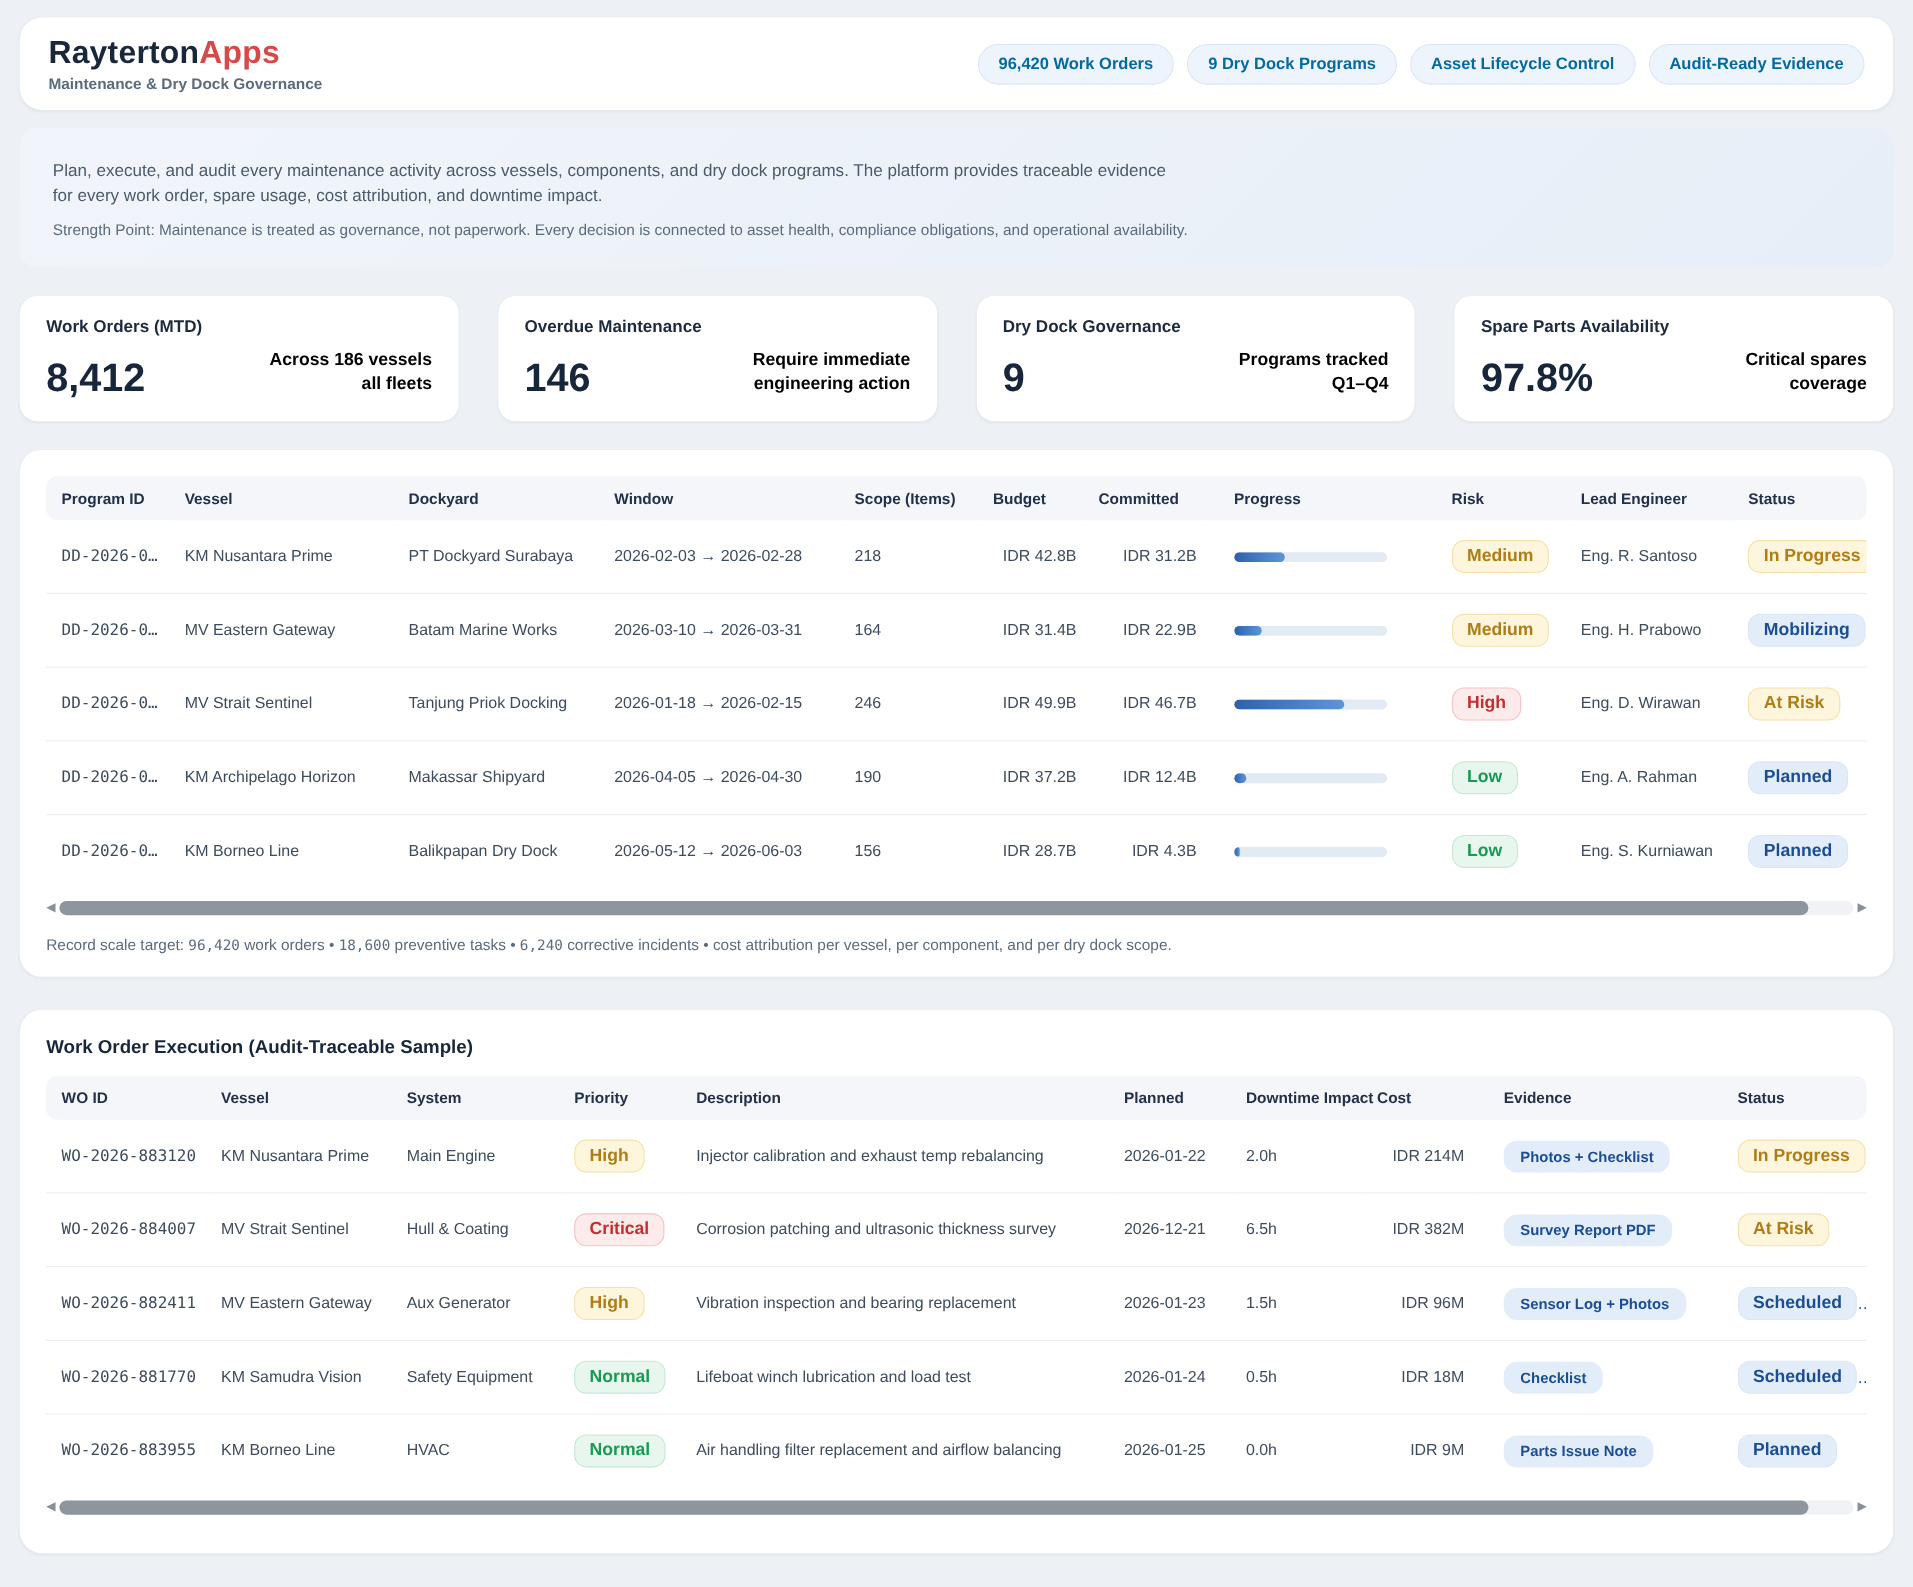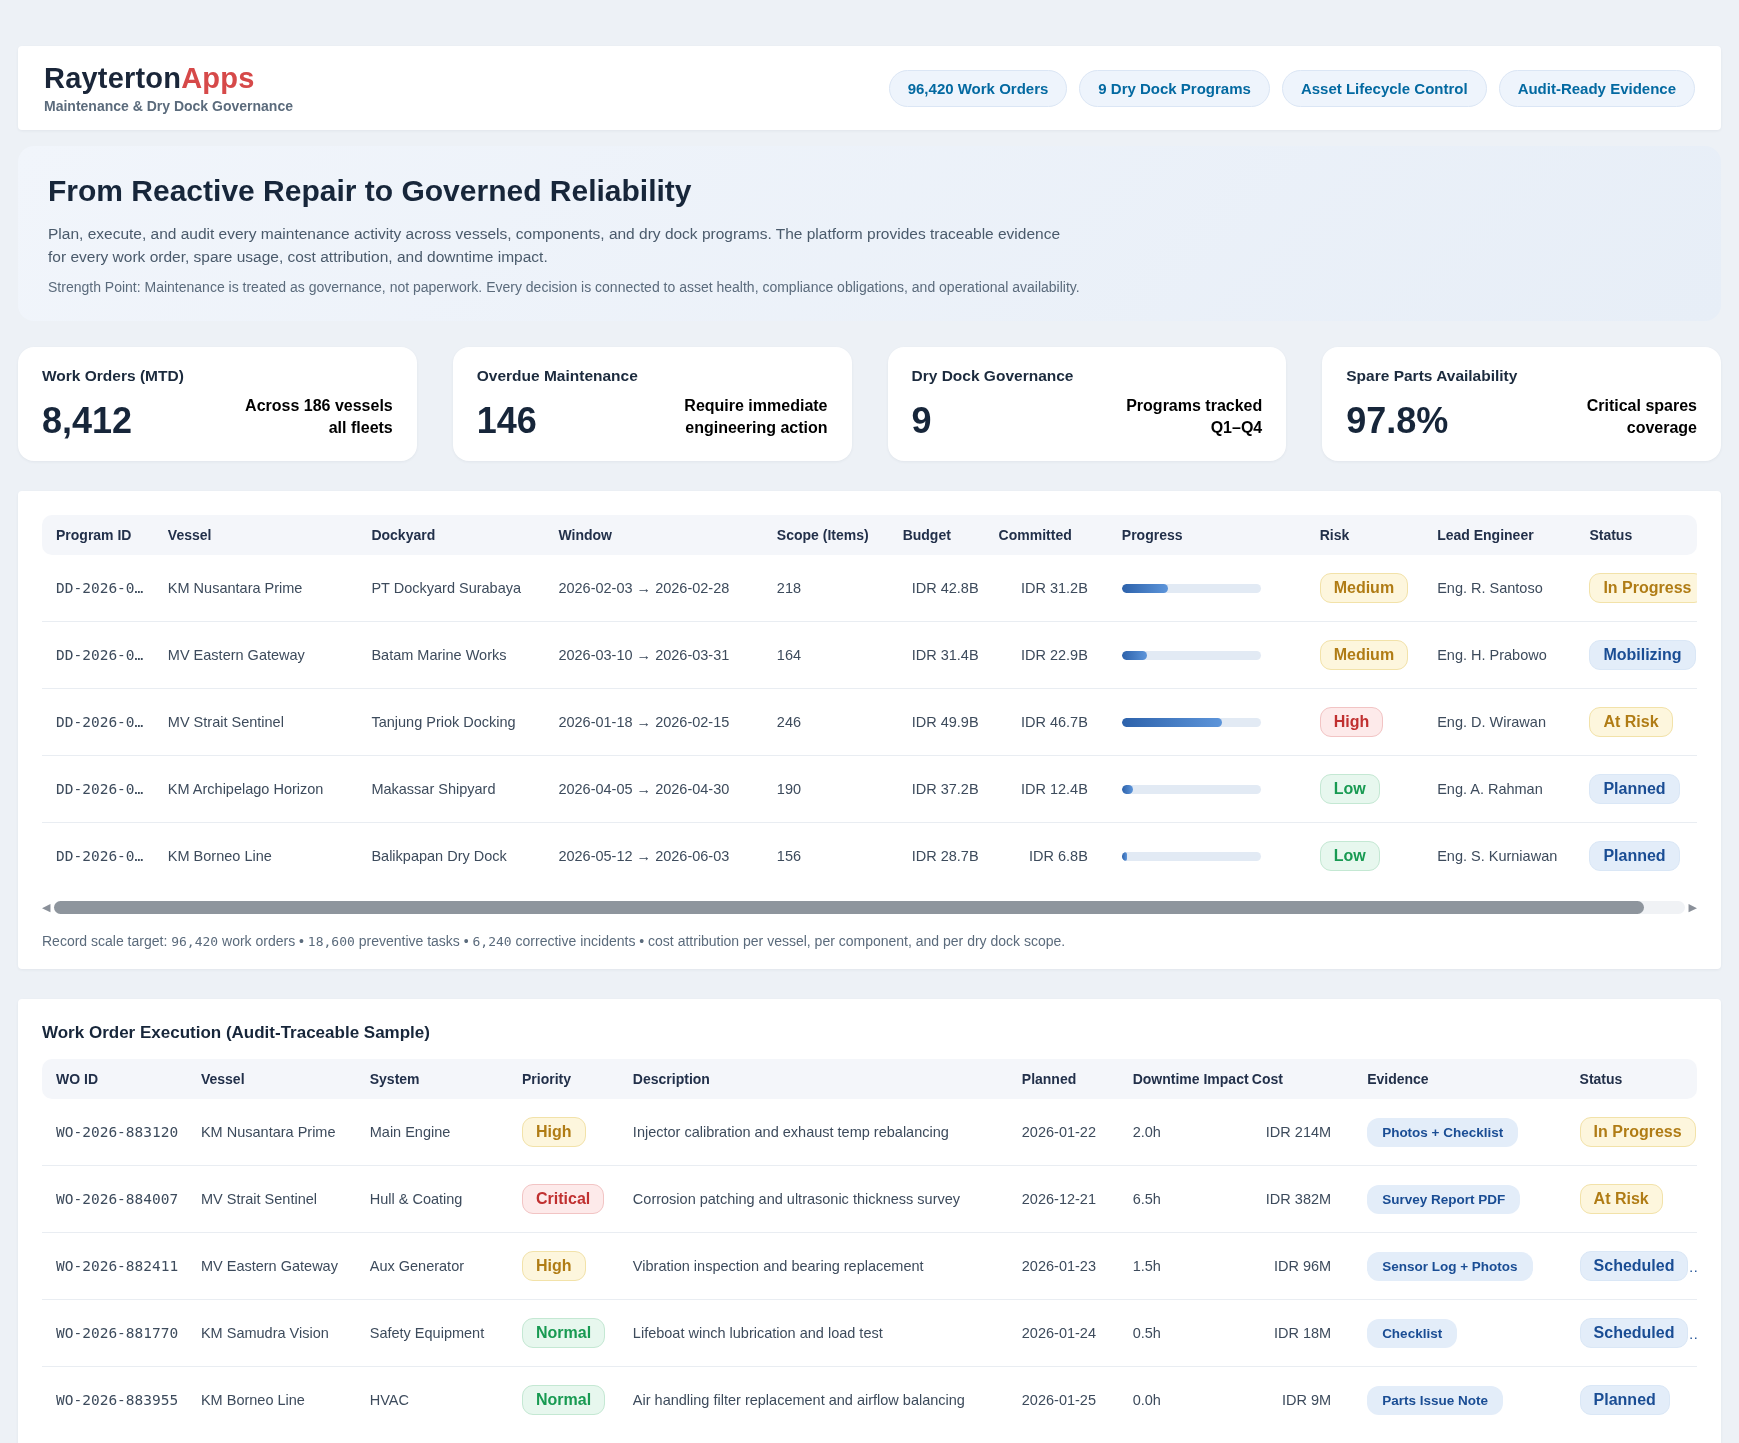--- a/index.html
+++ b/index.html
@@ -4,21 +4,21 @@
 <style>
   * { margin:0; padding:0; box-sizing:border-box; }
   html,body { background:#edf1f6; }
   body {
     width:1739px; min-height:1443px;
     font-family:"Liberation Sans", sans-serif;
     color:#1f2d3d;
     padding:16px 18px 0 18px;
     position:relative;
   }
-  .card { background:#ffffff; border-radius:4px; box-shadow:0 1px 3px rgba(30,45,70,.06);margin-top:30px; }
+  .card { background:#ffffff; border-radius:20px; box-shadow:0 1px 3px rgba(30,45,70,.06); }
 
   
   .topbar { display:flex; align-items:center; justify-content:space-between; padding:16px 26px; margin-bottom:16px; }
   .brand-line { font-size:29px; font-weight:bold; letter-spacing:.2px; color:#1a2639; }
   .brand-accent { color:#d64949; }
   .brand-sub { font-size:14px; font-weight:bold; color:#5b6b7c; margin-top:3px; }
   .pill-row { display:flex; gap:12px; }
   .pill {
     background:#eef4fc; border:1px solid #dbe6f5; color:#0369a1;
     font-size:15px; font-weight:bold; padding:9px 18px; border-radius:20px; white-space:nowrap;
@@ -99,21 +99,20 @@
   </div>
   <div class="pill-row">
     <span class="pill">96,420 Work Orders</span>
     <span class="pill">9 Dry Dock Programs</span>
     <span class="pill">Asset Lifecycle Control</span>
     <span class="pill">Audit-Ready Evidence</span>
   </div>
 </header>
 
 <section class="hero">
-  <h1>From Reactive Repair to Governed Reliability</h1>
   <p class="desc">Plan, execute, and audit every maintenance activity across vessels, components, and dry dock programs. The platform provides traceable evidence for every work order, spare usage, cost attribution, and downtime impact.</p>
   <p class="strength">Strength Point: Maintenance is treated as governance, not paperwork. Every decision is connected to asset health, compliance obligations, and operational availability.</p>
 </section>
 
 <section class="kpi-row">
   <div class="kpi-card">
     <div class="kpi-title">Work Orders (MTD)</div>
     <div class="kpi-bottom">
       <div class="kpi-value">8,412</div>
       <div class="kpi-caption">Across 186 vessels all fleets</div>
@@ -241,21 +240,21 @@
         <td>Eng. A. Rahman</td>
         <td><span class="badge blue">Planned</span></td>
       </tr>
       <tr>
         <td class="mono">DD-2026-041</td>
         <td>KM Borneo Line</td>
         <td>Balikpapan Dry Dock</td>
         <td>2026-05-12 → 2026-06-03</td>
         <td>156</td>
         <td class="num-right">IDR 28.7B</td>
-        <td class="num-right">IDR 6.8B</td>
+        <td class="num-right">IDR 4.3B</td>
         <td style="padding-left:24px">
             <div class="progress-track">
               <div class="progress-fill" style="width: 4%;"></div>
             </div>
           </td>
         <td><span class="badge green">Low</span></td>
         <td>Eng. S. Kurniawan</td>
         <td><span class="badge blue">Planned</span></td>
       </tr>
     </tbody>

